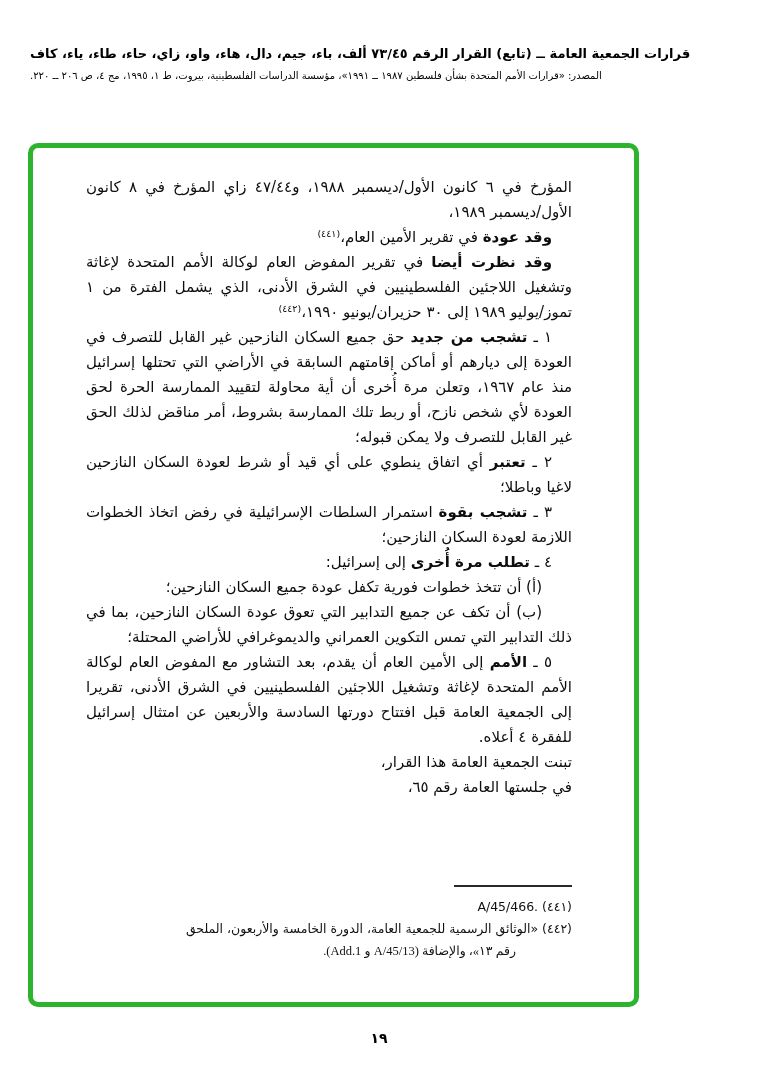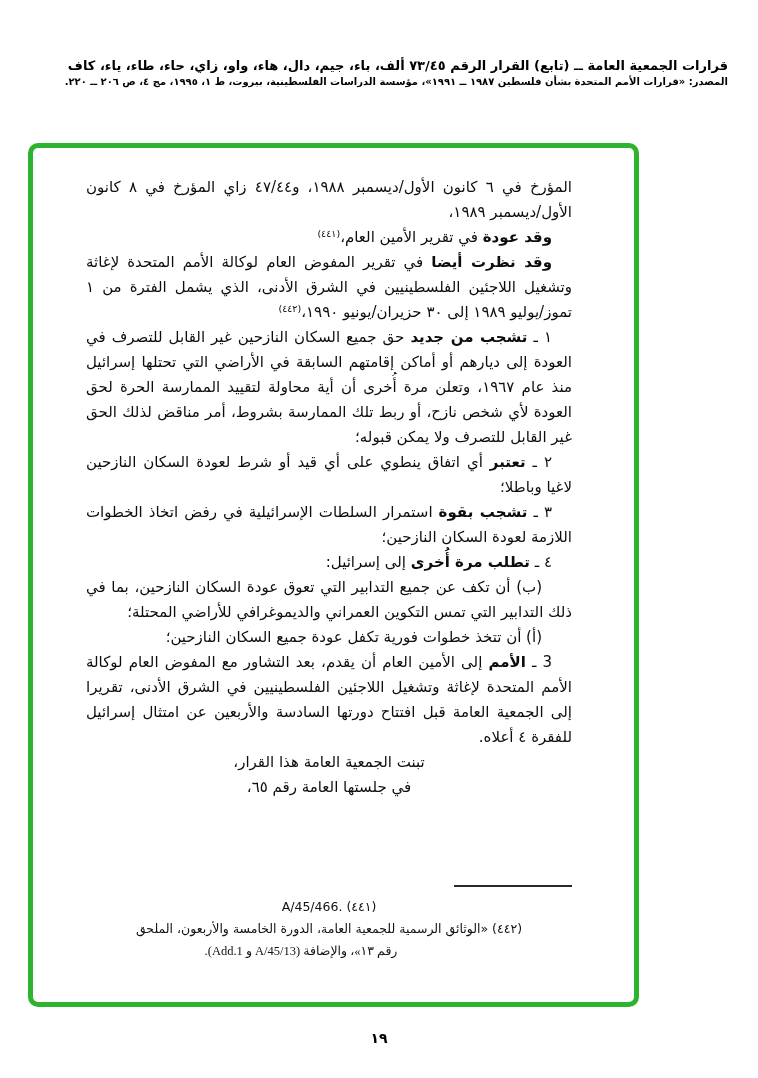--- a/index.html
+++ b/index.html
@@ -6,30 +6,30 @@
   html,body { width:758px; height:1078px; background:#ffffff; overflow:hidden; }
   body {
     position:relative;
     font-family:"DejaVu Sans", sans-serif;
     color:#0d0d0d;
     direction:rtl;
   }
 
   
   .page-header {
-    position:absolute; top:58px; right:30px; left:30px;
-    text-align:right; direction:rtl;
+    position:absolute; top:46px; right:30px; left:30px;
+    text-align:left; direction:rtl;
   }
   .hdr-line1 {
     font-weight:bold; font-size:13px; white-space:nowrap;
     letter-spacing:0.2px; color:#000;
   }
   .hdr-line2 {
-    font-weight:bold; font-size:10px; white-space:nowrap;
-    margin-top:3px; color:#000;
+    font-weight:normal; font-size:10px; white-space:nowrap;
+    margin-top:9px; color:#000;
   }
 
   
   .content-frame {
     position:absolute; left:28px; top:143px;
     width:611px; height:864px;
     border:5px solid #2db32d;
     border-radius:10px;
     background:#fff;
   }
@@ -39,28 +39,28 @@
     position:absolute; top:27px; right:62px;
     width:486px; max-height:700px; overflow:hidden;
     direction:rtl;
     font-size:15px; line-height:25px;
     text-align:justify;
     color:#0d0d0d;
   }
   .resolution-text p { margin:0; }
   .p-indent { text-indent:20px; }
   .p-sub    { text-indent:30px; }
-  .p-left   { text-align:center; }
+  .p-left   { text-align:right; }
   .b { font-weight:bold; }
   sup { font-size:9.5px; vertical-align:5px; line-height:0; }
 
   
   .footnote-block {
     position:absolute; top:737px; right:62px; width:486px;
-    direction:rtl; text-align:center;
+    direction:rtl; text-align:right;
     font-size:12.5px; line-height:22px; color:#111;
   }
   .footnote-separator {
     width:118px; height:0;
     border-top:2px solid #2a2a2a;
     margin:0 0 9px auto;  
   }
   .fn-indent { padding-right:56px;font-family:Liberation Serif, serif; }
   .ltr { direction:ltr; unicode-bidi:embed; }
 
@@ -80,23 +80,23 @@
 
 <div class="content-frame" style="border-color: rgb(45, 179, 45);">
   <div class="resolution-text">
       <p class="p-plain"><span>المؤرخ في ٦ كانون الأول/ديسمبر ١٩٨٨، و٤٧/٤٤ زاي المؤرخ في ٨ كانون الأول/ديسمبر ١٩٨٩،</span></p>
       <p class="p-indent"><span class="b">وقد عودة</span><span> في تقرير الأمين العام،</span><sup>(٤٤١)</sup></p>
       <p class="p-indent"><span class="b">وقد نظرت أيضا</span><span> في تقرير المفوض العام لوكالة الأمم المتحدة لإغاثة وتشغيل اللاجئين الفلسطينيين في الشرق الأدنى، الذي يشمل الفترة من ١ تموز/يوليو ١٩٨٩ إلى ٣٠ حزيران/يونيو ١٩٩٠،</span><sup>(٤٤٢)</sup></p>
       <p class="p-indent"><span>١ ـ </span><span class="b">تشجب من جديد</span><span> حق جميع السكان النازحين غير القابل للتصرف في العودة إلى ديارهم أو أماكن إقامتهم السابقة في الأراضي التي تحتلها إسرائيل منذ عام ١٩٦٧، وتعلن مرة أُخرى أن أية محاولة لتقييد الممارسة الحرة لحق العودة لأي شخص نازح، أو ربط تلك الممارسة بشروط، أمر مناقض لذلك الحق غير القابل للتصرف ولا يمكن قبوله؛</span></p>
       <p class="p-indent"><span>٢ ـ </span><span class="b">تعتبر</span><span> أي اتفاق ينطوي على أي قيد أو شرط لعودة السكان النازحين لاغيا وباطلا؛</span></p>
       <p class="p-indent"><span>٣ ـ </span><span class="b">تشجب بقوة</span><span> استمرار السلطات الإسرائيلية في رفض اتخاذ الخطوات اللازمة لعودة السكان النازحين؛</span></p>
       <p class="p-indent"><span>٤ ـ </span><span class="b">تطلب مرة أُخرى</span><span> إلى إسرائيل:</span></p>
+      <p class="p-sub"><span>(أ) أن تتخذ خطوات فورية تكفل عودة جميع السكان النازحين؛</span></p>
       <p class="p-sub"><span>(ب) أن تكف عن جميع التدابير التي تعوق عودة السكان النازحين، بما في ذلك التدابير التي تمس التكوين العمراني والديموغرافي للأراضي المحتلة؛</span></p>
-      <p class="p-sub"><span>(أ) أن تتخذ خطوات فورية تكفل عودة جميع السكان النازحين؛</span></p>
-      <p class="p-indent"><span>3 ـ </span><span class="b">الأمم</span><span> إلى الأمين العام أن يقدم، بعد التشاور مع المفوض العام لوكالة الأمم المتحدة لإغاثة وتشغيل اللاجئين الفلسطينيين في الشرق الأدنى، تقريرا إلى الجمعية العامة قبل افتتاح دورتها السادسة والأربعين عن امتثال إسرائيل للفقرة ٤ أعلاه.</span></p>
+      <p class="p-indent"><span>٥ ـ </span><span class="b">الأمم</span><span> إلى الأمين العام أن يقدم، بعد التشاور مع المفوض العام لوكالة الأمم المتحدة لإغاثة وتشغيل اللاجئين الفلسطينيين في الشرق الأدنى، تقريرا إلى الجمعية العامة قبل افتتاح دورتها السادسة والأربعين عن امتثال إسرائيل للفقرة ٤ أعلاه.</span></p>
       <p class="p-left"><span>تبنت الجمعية العامة هذا القرار،</span></p>
       <p class="p-left"><span>في جلستها العامة رقم ٦٥،</span></p>
     </div>
   <div class="footnote-block">
     <div class="footnote-separator"></div>
     <div>
         <div><span>(٤٤١) </span><span class="ltr">A/45/466.</span></div>
         <div><span>(٤٤٢) «الوثائق الرسمية للجمعية العامة، الدورة الخامسة والأربعون، الملحق</span></div>
         <div class="fn-indent"><span>رقم ١٣»، والإضافة (A/45/13 و Add.1).</span></div>
       </div>

